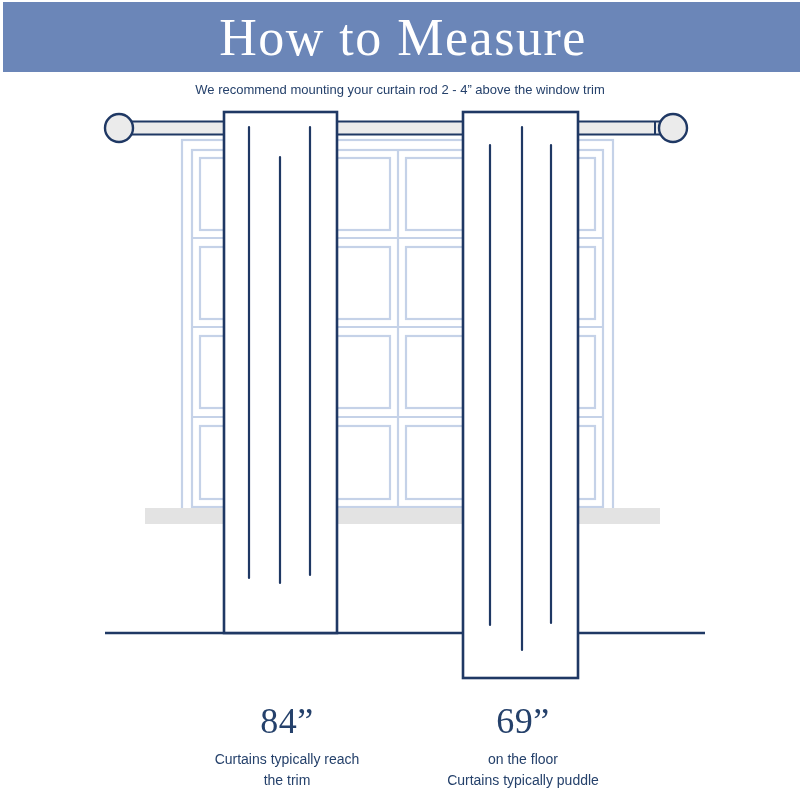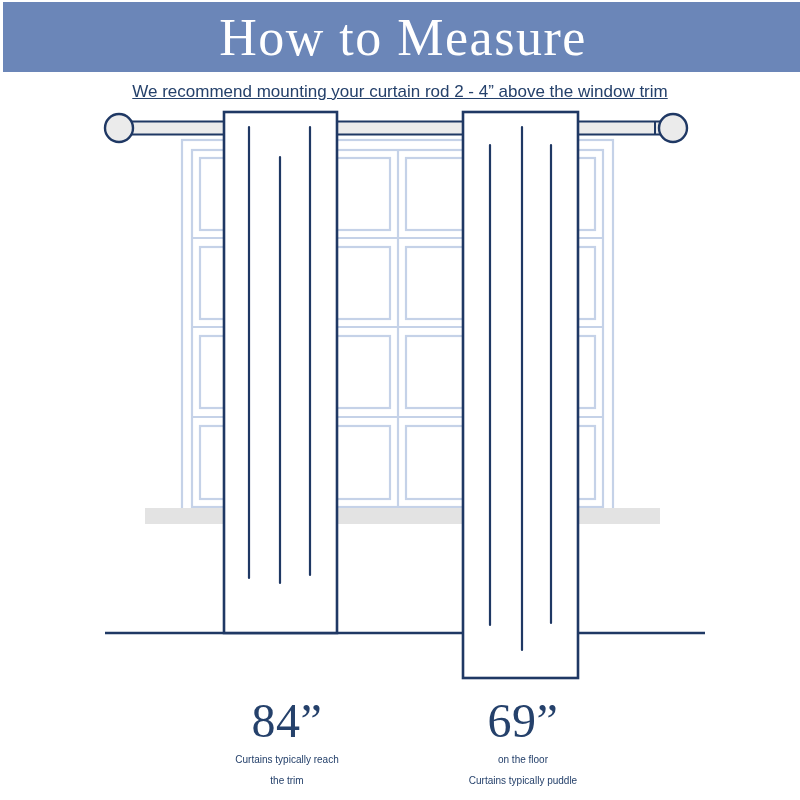--- a/index.html
+++ b/index.html
@@ -50,24 +50,23 @@
   }
 
   
   .subtitle {
     position: absolute;
     left: 0;
     top: 82px;
     width: 800px;
     text-align: center;
     color: #25416b;
-    font-size: 17px;
+    font-size: 13px;
     font-family: "Liberation Sans", sans-serif;
     white-space: nowrap;
-    text-decoration: underline;
   }
 
   
   .diagram {
     position: absolute;
     left: 0;
     top: 0;
     width: 800px;
     height: 800px;
   }
@@ -76,30 +75,30 @@
   .measure-block {
     position: absolute;
     width: 240px;
     text-align: center;
   }
   .measure-block.left  { left: 167px; top: 700px; }
   .measure-block.right { left: 403px; top: 700px; }
 
   .measure-value {
     font-family: "Liberation Serif", serif;
-    font-size: 48px;
+    font-size: 36px;
     color: #25416b;
     line-height: 42px;
     font-weight: 400;
     letter-spacing: 0.5px;
   }
   .measure-caption {
     margin-top: 7px;
     font-family: "Liberation Sans", sans-serif;
-    font-size: 10px;
+    font-size: 14px;
     color: #25416b;
     line-height: 21px;
   }
   .caption-line { display: block; }
 </style>
 </head>
 <body>
 
 <div id="infographic">
 

